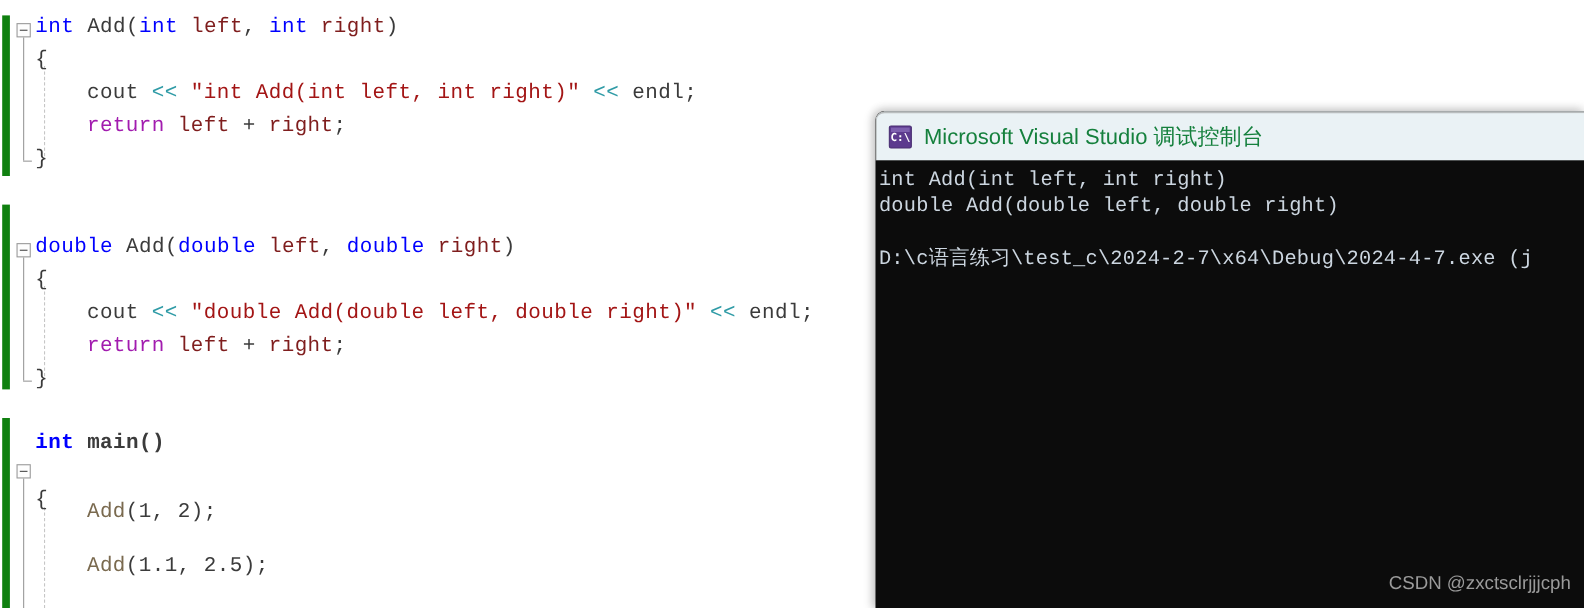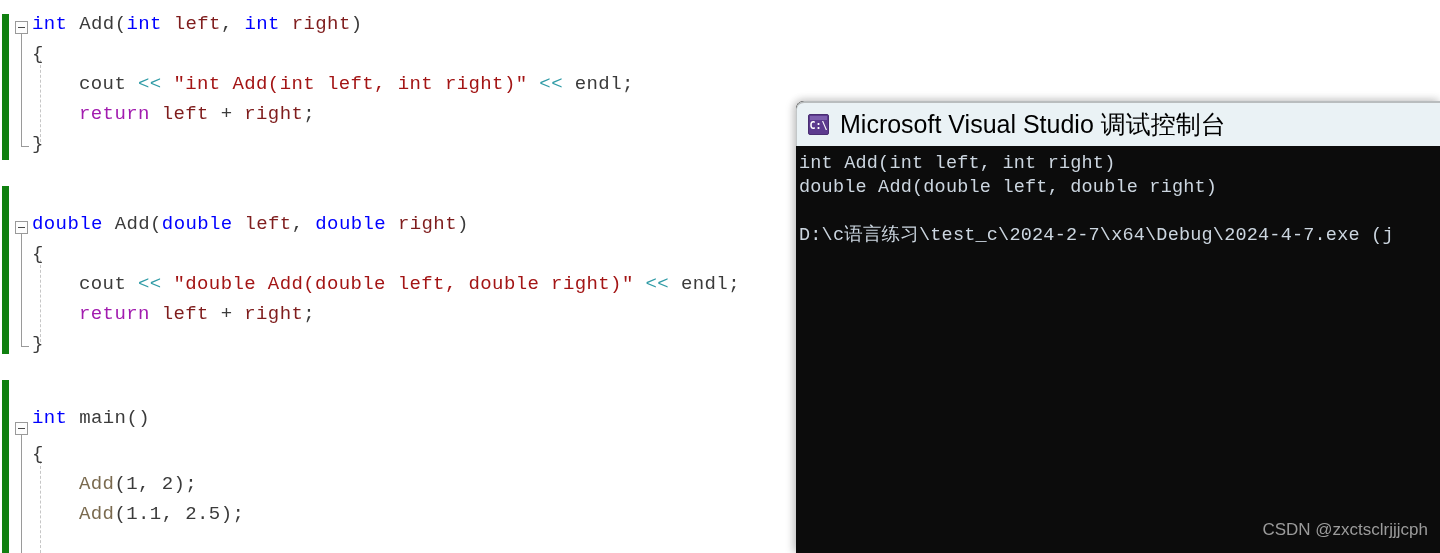--- a/index.html
+++ b/index.html
@@ -132,22 +132,22 @@
     left: 0; right: 0; top: 5px;
     text-align: center;
     font-family: "DejaVu Sans Mono", monospace;
     font-size: 10px;
     font-weight: bold;
     color: #ffffff;
     line-height: 12px;
   }
   #console-title {
     font-family: "Liberation Sans", sans-serif;
-    font-size: 25px;
-    color: #000000;
+    font-size: 20px;
+    color: #15803d;
     white-space: nowrap;
   }
   #console-body {
     position: absolute;
     left: 0; top: 45px;
     width: 644px;
     bottom: 0;
     background: #0c0c0c;
     padding: 6px 0 0 3px;
     box-sizing: border-box;
@@ -200,23 +200,23 @@
       <div class="code-line" style="left: 32px; top: 14px;"><span class="kw">int</span><span class="punct"> </span><span class="ident">Add</span><span class="punct">(</span><span class="kw">int</span><span class="punct"> </span><span class="param">left</span><span class="punct">, </span><span class="kw">int</span><span class="punct"> </span><span class="param">right</span><span class="punct">)</span></div>
       <div class="code-line" style="left: 32px; top: 44px;"><span class="punct">{</span></div>
       <div class="code-line" style="left: 79px; top: 74px;"><span class="ident">cout</span><span class="punct"> </span><span class="op">&lt;&lt;</span><span class="punct"> </span><span class="str">"int Add(int left, int right)"</span><span class="punct"> </span><span class="op">&lt;&lt;</span><span class="punct"> </span><span class="ident">endl</span><span class="punct">;</span></div>
       <div class="code-line" style="left: 79px; top: 104px;"><span class="ctl">return</span><span class="punct"> </span><span class="param">left</span><span class="punct"> + </span><span class="param">right</span><span class="punct">;</span></div>
       <div class="code-line" style="left: 32px; top: 134px;"><span class="punct">}</span></div>
       <div class="code-line" style="left: 32px; top: 214px;"><span class="kw">double</span><span class="punct"> </span><span class="ident">Add</span><span class="punct">(</span><span class="kw">double</span><span class="punct"> </span><span class="param">left</span><span class="punct">, </span><span class="kw">double</span><span class="punct"> </span><span class="param">right</span><span class="punct">)</span></div>
       <div class="code-line" style="left: 32px; top: 244px;"><span class="punct">{</span></div>
       <div class="code-line" style="left: 79px; top: 274px;"><span class="ident">cout</span><span class="punct"> </span><span class="op">&lt;&lt;</span><span class="punct"> </span><span class="str">"double Add(double left, double right)"</span><span class="punct"> </span><span class="op">&lt;&lt;</span><span class="punct"> </span><span class="ident">endl</span><span class="punct">;</span></div>
       <div class="code-line" style="left: 79px; top: 304px;"><span class="ctl">return</span><span class="punct"> </span><span class="param">left</span><span class="punct"> + </span><span class="param">right</span><span class="punct">;</span></div>
       <div class="code-line" style="left: 32px; top: 334px;"><span class="punct">}</span></div>
-      <div class="code-line" style="left: 32px; top: 408px;"><span class="kw">int</span><span class="punct"> </span><span class="ident">main</span><span class="punct">()</span></div>
+      <div class="code-line" style="left: 32px; top: 392px; font-weight: bold;"><span class="kw">int</span><span class="punct"> </span><span class="ident">main</span><span class="punct">()</span></div>
       <div class="code-line" style="left: 32px; top: 444px;"><span class="punct">{</span></div>
-      <div class="code-line" style="left: 79px; top: 474px;"><span class="call">Add</span><span class="punct">(</span><span class="num">1</span><span class="punct">, </span><span class="num">2</span><span class="punct">)</span><span class="punct">;</span></div>
+      <div class="code-line" style="left: 79px; top: 455px;"><span class="call">Add</span><span class="punct">(</span><span class="num">1</span><span class="punct">, </span><span class="num">2</span><span class="punct">)</span><span class="punct">;</span></div>
       <div class="code-line" style="left: 79px; top: 504px;"><span class="call">Add</span><span class="punct">(</span><span class="num">1.1</span><span class="punct">, </span><span class="num">2.5</span><span class="punct">)</span><span class="punct">;</span></div>
     </div>
 </div>
 
 <div id="console-window">
   <div id="console-titlebar">
     <div id="console-icon">
       <span class="glyph">C:\</span>
     </div>
     <div id="console-title">Microsoft Visual Studio 调试控制台</div>

